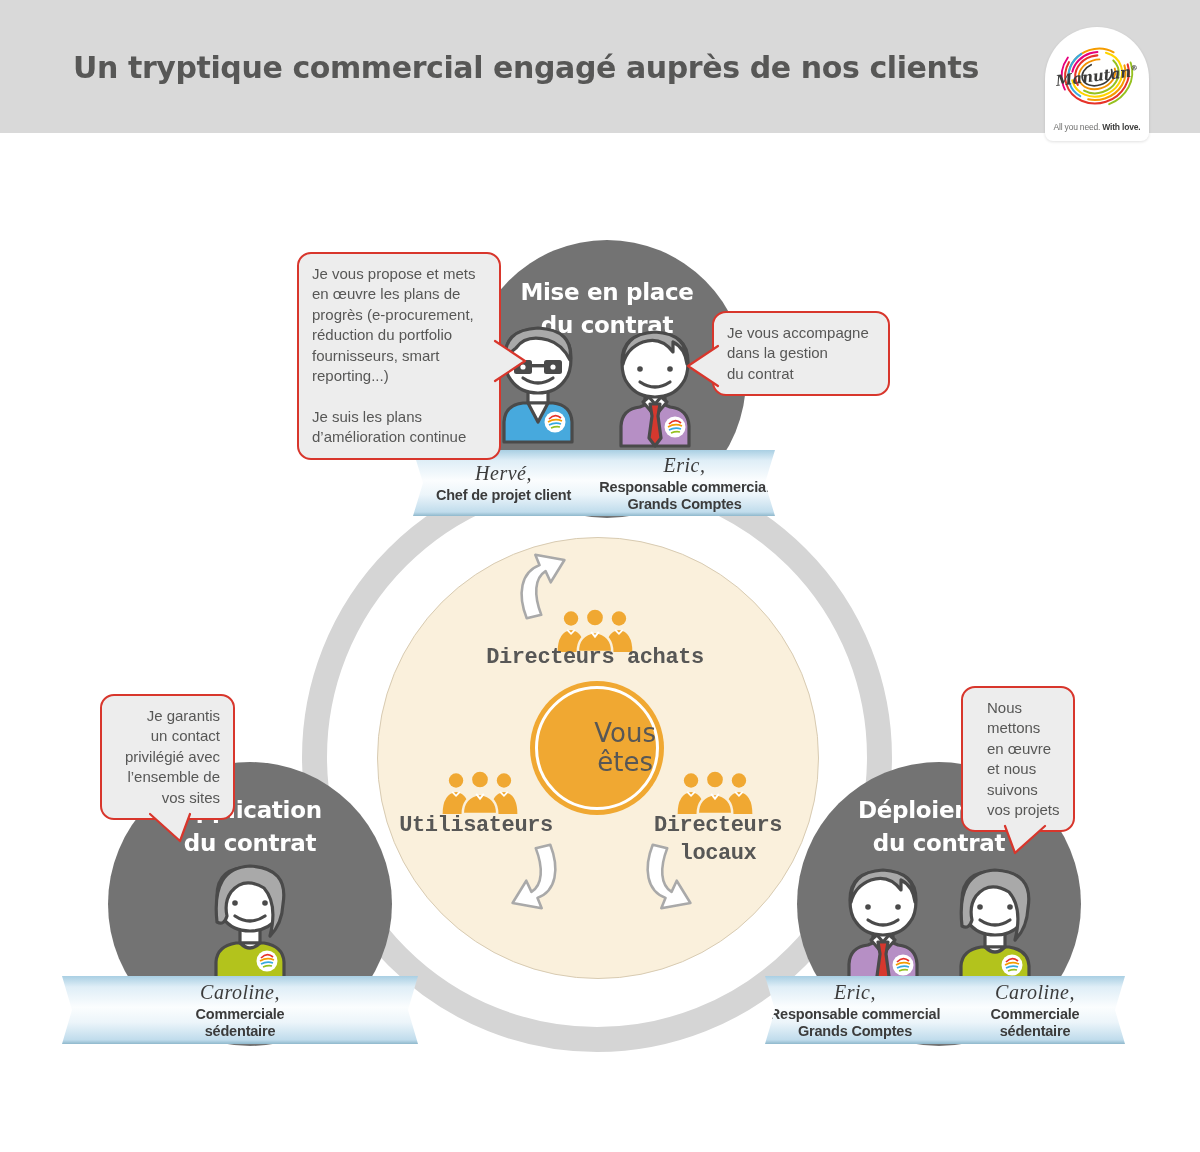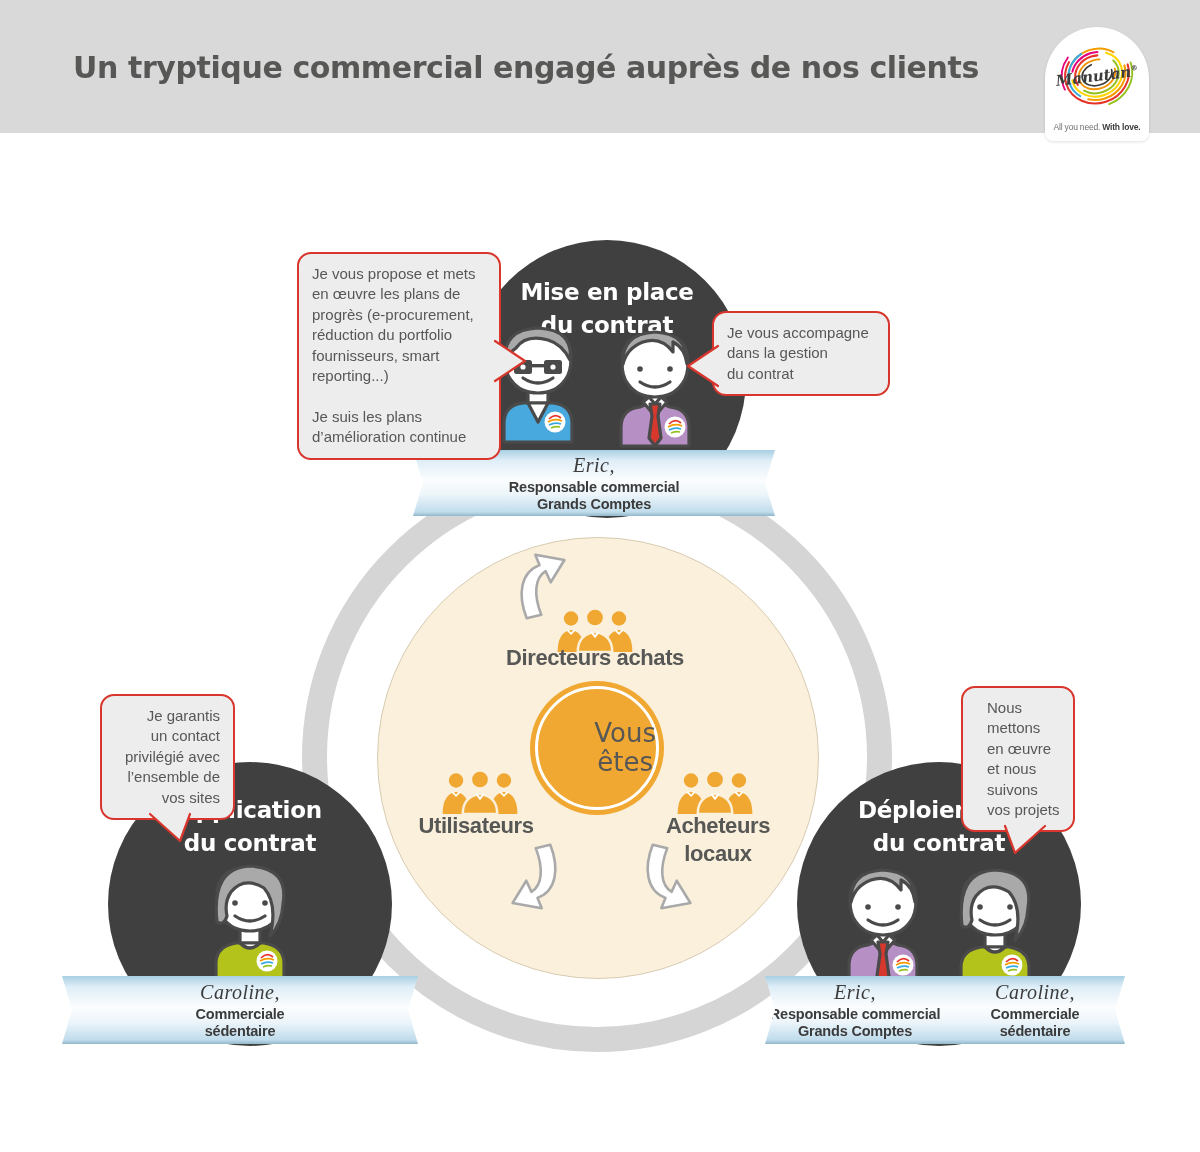--- a/index.html
+++ b/index.html
@@ -26,27 +26,27 @@
   .ring{position:absolute;left:302px;top:462px;width:540px;height:540px;border:25px solid #d5d5d5;
         border-radius:50%;background:#ffffff;}
   .cream{position:absolute;left:377px;top:537px;width:440px;height:440px;border-radius:50%;
          background:#faf0dc;border:1px solid #d8cbb2;}
   .hub{position:absolute;left:530px;top:681px;width:134px;height:134px;border-radius:50%;
        background:#f0a832;}
   .hub-ring{position:absolute;inset:5px;border:3px solid #ffffff;border-radius:50%;
             display:flex;align-items:center;justify-content:flex-end;text-align:center;}
   .hub-label{font-family:"DejaVu Sans",sans-serif;font-size:26px;line-height:1.12;color:#575756;}
 
-  .aud-label{position:absolute;text-align:center;font-family:Liberation Sans, sans-serif;
+  .aud-label{position:absolute;text-align:center;font-family:Liberation Mono, monospace;
              font-weight:bold;font-size:22px;letter-spacing:-0.4px;color:#575756;line-height:1.25;}
   .group-icon{position:absolute;width:84px;height:46px;}
   .flow-arrow{position:absolute;width:62px;height:72px;}
 
   
-  .stage{position:absolute;border-radius:50%;background:#404040;}
+  .stage{position:absolute;border-radius:50%;background:#737373;}
   .stage-title{margin:0;text-align:center;color:#ffffff;font-family:"DejaVu Sans",sans-serif;
                font-weight:bold;font-size:23px;line-height:1.42;letter-spacing:-0.3px;}
   .avatar{position:absolute;width:92px;height:126px;}
 
   
   .ribbon{position:absolute;display:flex;align-items:center;justify-content:space-around;
           background:linear-gradient(180deg,#a9cfe3 0%,#dfeef7 16%,#fbfdfe 46%,#ecf5fa 68%,#c0dcec 94%,#8fb8cc 100%);
           clip-path:polygon(0 0,100% 0,calc(100% - 10px) 50%,100% 100%,0 100%,10px 50%);}
   .ribbon-entry{text-align:center;flex:1;}
   .ribbon-name{font-family:cursive;font-style:italic;font-size:20px;letter-spacing:0.5px;
@@ -149,21 +149,21 @@
         <path d="M53,48 Q53,27 67,25 Q81,27 81,48 Z"></path>
       <g stroke="#faf0dc" stroke-width="2.6">
           <circle cx="42" cy="12" r="9.5"></circle>
           <path d="M24,48 Q24,30 42,27 Q60,30 60,48 Z"></path>
         </g>
     </g>
     <path d="M38,27 L42,32 L46,27" stroke="#ffffff" stroke-width="2" fill="none"></path>
     <path d="M13,25 L17,29 L21,25" stroke="#ffffff" stroke-width="1.8" fill="none"></path>
     <path d="M63,25 L67,29 L71,25" stroke="#ffffff" stroke-width="1.8" fill="none"></path>
   </svg>
-  <div class="aud-label preline" style="left:618px;top:812px;width:200px;">Acheteurs
+  <div class="aud-label preline" style="left:618px;top:812px;width:200px;">Directeurs
 locaux</div>
 
   <div class="hub">
     <div class="hub-ring">
       <div class="hub-label preline">Vous
 êtes</div>
     </div>
   </div>
 
   <div class="stage" style="left:468px;top:240px;width:278px;height:278px;">
@@ -280,20 +280,24 @@
         <circle r="10.5" fill="#ffffff"></circle>
         <path d="M-6,-3 Q0,-9 6,-4" stroke="#e6332a" stroke-width="1.7" fill="none"></path>
         <path d="M-7,0 Q0,-4 7,-1" stroke="#f59c00" stroke-width="1.7" fill="none"></path>
         <path d="M-6,3 Q0,0 6,2" stroke="#36a9e1" stroke-width="1.7" fill="none"></path>
         <path d="M-4,6 Q1,4 5,5" stroke="#95c11f" stroke-width="1.7" fill="none"></path>
       </g>
     </svg>
   </div>
 
   <div class="ribbon" style="left:413px;top:450px;width:362px;height:66px;">
+    <div class="ribbon-entry">
+      <div class="ribbon-name">Hervé,</div>
+      <div class="ribbon-role preline">Chef de projet client</div>
+    </div>
     <div class="ribbon-entry">
       <div class="ribbon-name">Eric,</div>
       <div class="ribbon-role preline">Responsable commercial
 Grands Comptes</div>
     </div>
   </div>
 
   <div class="ribbon" style="left:62px;top:976px;width:356px;height:68px;">
     <div class="ribbon-entry">
       <div class="ribbon-name">Caroline,</div>

